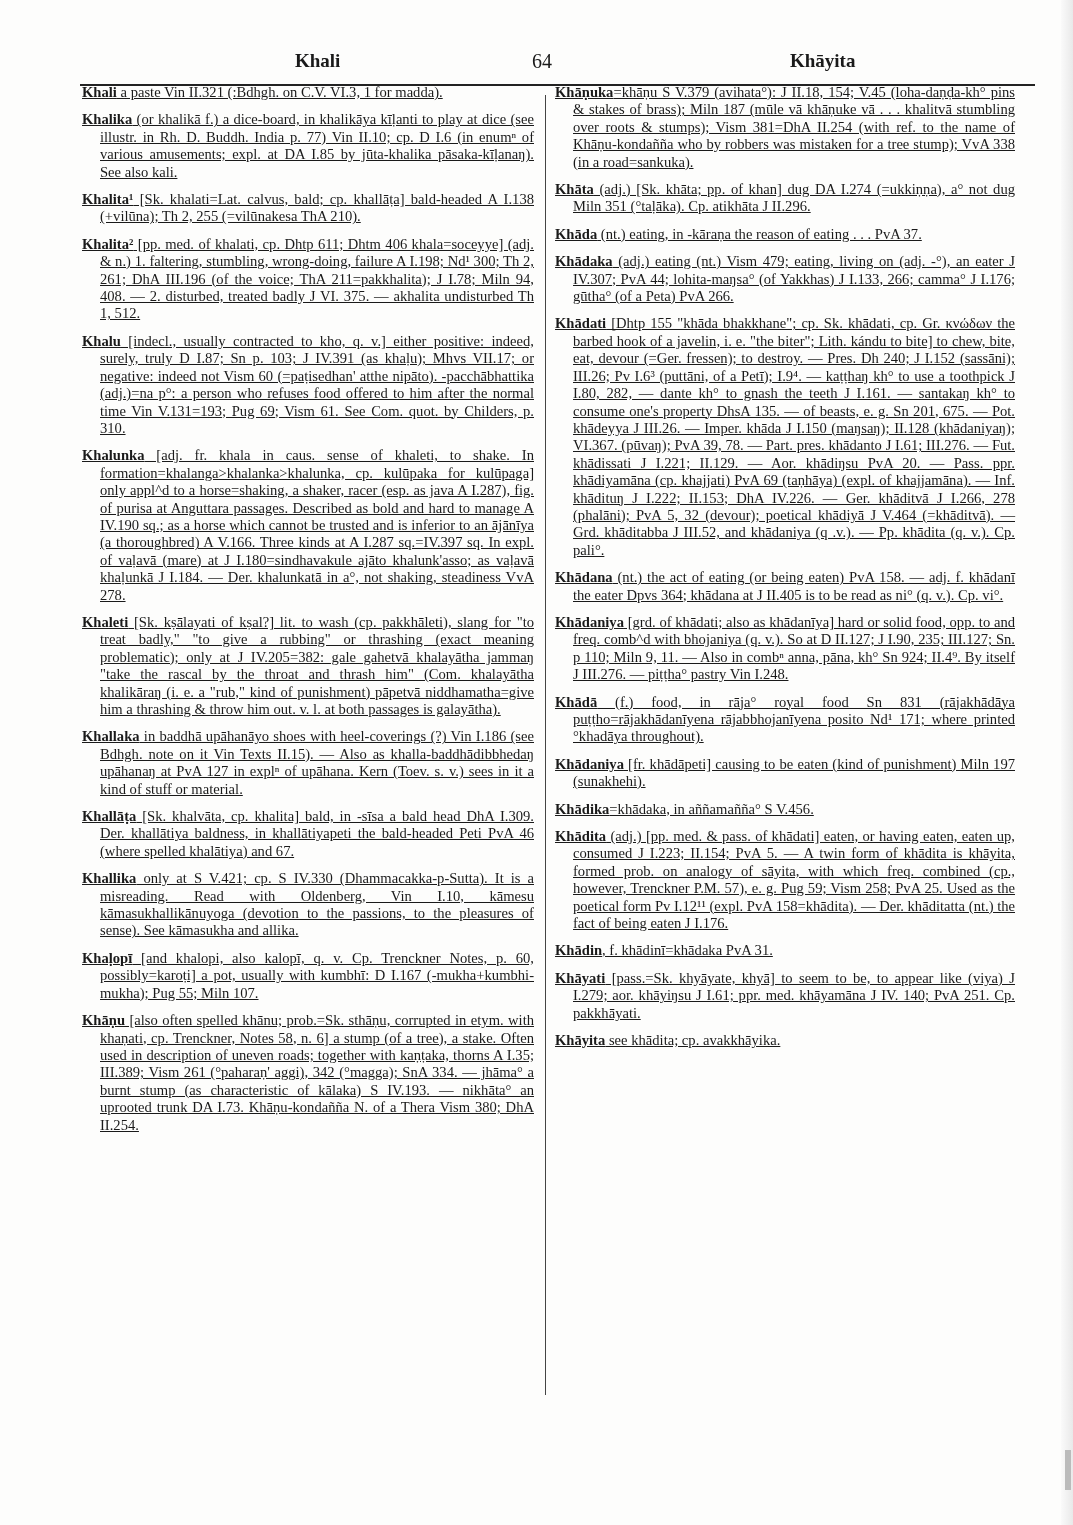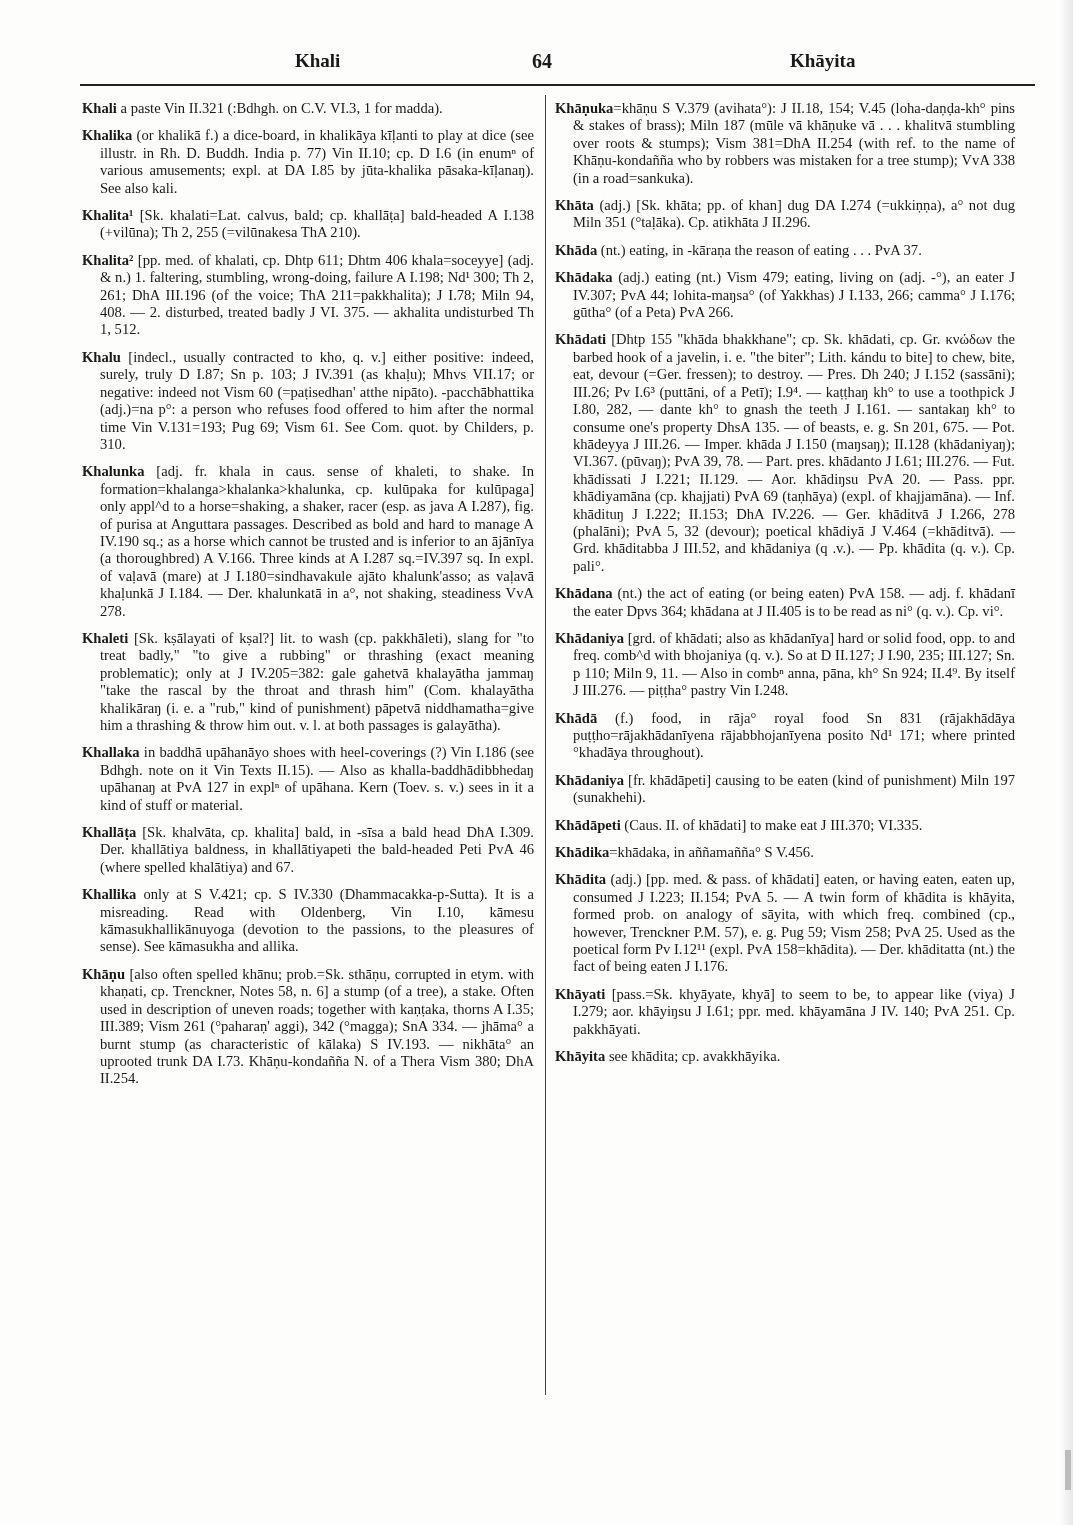--- a/index.html
+++ b/index.html
@@ -2,25 +2,25 @@
 <html><head>
 <meta charset="utf-8">
 <style>
   html, body { margin: 0; padding: 0; }
   body {
     width: 1073px; height: 1525px; background: #fdfdfc; position: relative; overflow: hidden;
     font-family: "Liberation Serif", "DejaVu Serif", serif; color: #1a1a1a;
   }
   .header { position: absolute; top: 50px; left: 80px; width: 955px; height: 34px; }
   .hdr-left { position: absolute; left: 215px; top: 0; font-size: 19px; font-weight: bold; }
-  .hdr-page { position: absolute; left: 452px; top: 0; font-size: 20px; font-weight: bold; }
+  .hdr-page { position: absolute; left: 452px; top: 0; font-size: 20px; font-weight: normal; }
   .hdr-right { position: absolute; left: 710px; top: 0; font-size: 19px; font-weight: bold; }
   .rule { position: absolute; top: 84px; left: 80px; width: 955px; height: 2px; background: #222; }
   .col-divider { position: absolute; left: 545px; top: 95px; width: 1px; height: 1300px; background: #444; }
-  .col { position: absolute; top: 100px; font-size: 14.6px; line-height: 17.4px; text-align: justify; }
+  .col { position: absolute; top: 84px; font-size: 14.6px; line-height: 17.4px; text-align: justify; text-decoration: underline; }
   .col.left { left: 82px; width: 452px; }
   .col.right { left: 555px; width: 460px; }
   .entry { margin: 0 0 10px 0; padding-left: 18px; text-indent: -18px; }
   .hw { font-weight: bold; }
   .sub { padding-left: 18px; text-indent: 0; margin-top: 0; }
   .edge { position: absolute; right: 0; top: 0; width: 12px; height: 1525px;
           background: linear-gradient(to right, #fafafa, #e9e9e9); }
   .edge-mark { position: absolute; right: 2px; top: 1450px; width: 6px; height: 40px; background: #bbb; }
 </style>
 </head>
@@ -38,33 +38,34 @@
     <p class="entry"><span class="hw">Khali</span><span> a paste Vin II.321 (:Bdhgh. on C.V. VI.3, 1 for madda).</span></p>
     <p class="entry"><span class="hw">Khalika</span><span> (or khalikā f.) a dice-board, in khalikāya kīḷanti to play at dice (see illustr. in Rh. D. Buddh. India p. 77) Vin II.10; cp. D I.6 (in enumⁿ of various amusements; expl. at DA I.85 by jūta-khalika pāsaka-kīḷanaŋ). See also kali.</span></p>
     <p class="entry"><span class="hw">Khalita¹</span><span> [Sk. khalati=Lat. calvus, bald; cp. khallāṭa] bald-headed A I.138 (+vilūna); Th 2, 255 (=vilūnakesa ThA 210).</span></p>
     <p class="entry"><span class="hw">Khalita²</span><span> [pp. med. of khalati, cp. Dhtp 611; Dhtm 406 khala=soceyye] (adj. &amp; n.) 1. faltering, stumbling, wrong-doing, failure A I.198; Nd¹ 300; Th 2, 261; DhA III.196 (of the voice; ThA 211=pakkhalita); J I.78; Miln 94, 408. — 2. disturbed, treated badly J VI. 375. — akhalita undisturbed Th 1, 512.</span></p>
     <p class="entry"><span class="hw">Khalu</span><span> [indecl., usually contracted to kho, q. v.] either positive: indeed, surely, truly D I.87; Sn p. 103; J IV.391 (as khaḷu); Mhvs VII.17; or negative: indeed not Vism 60 (=paṭisedhan' atthe nipāto). -pacchābhattika (adj.)=na p°: a person who refuses food offered to him after the normal time Vin V.131=193; Pug 69; Vism 61. See Com. quot. by Childers, p. 310.</span></p>
     <p class="entry"><span class="hw">Khalunka</span><span> [adj. fr. khala in caus. sense of khaleti, to shake. In formation=khalanga&gt;khalanka&gt;khalunka, cp. kulūpaka for kulūpaga] only appl^d to a horse=shaking, a shaker, racer (esp. as java A I.287), fig. of purisa at Anguttara passages. Described as bold and hard to manage A IV.190 sq.; as a horse which cannot be trusted and is inferior to an ājānīya (a thoroughbred) A V.166. Three kinds at A I.287 sq.=IV.397 sq. In expl. of vaḷavā (mare) at J I.180=sindhavakule ajāto khalunk'asso; as vaḷavā khaḷunkā J I.184. — Der. khalunkatā in a°, not shaking, steadiness VvA 278.</span></p>
     <p class="entry"><span class="hw">Khaleti</span><span> [Sk. kṣālayati of kṣal?] lit. to wash (cp. pakkhāleti), slang for "to treat badly," "to give a rubbing" or thrashing (exact meaning problematic); only at J IV.205=382: gale gahetvā khalayātha jammaŋ "take the rascal by the throat and thrash him" (Com. khalayātha khalikāraŋ (i. e. a "rub," kind of punishment) pāpetvā niddhamatha=give him a thrashing &amp; throw him out. v. l. at both passages is galayātha).</span></p>
     <p class="entry"><span class="hw">Khallaka</span><span> in baddhā upāhanāyo shoes with heel-coverings (?) Vin I.186 (see Bdhgh. note on it Vin Texts II.15). — Also as khalla-baddhādibbhedaŋ upāhanaŋ at PvA 127 in explⁿ of upāhana. Kern (Toev. s. v.) sees in it a kind of stuff or material.</span></p>
     <p class="entry"><span class="hw">Khallāṭa</span><span> [Sk. khalvāta, cp. khalita] bald, in -sīsa a bald head DhA I.309. Der. khallātiya baldness, in khallātiyapeti the bald-headed Peti PvA 46 (where spelled khalātiya) and 67.</span></p>
     <p class="entry"><span class="hw">Khallika</span><span> only at S V.421; cp. S IV.330 (Dhammacakka-p-Sutta). It is a misreading. Read with Oldenberg, Vin I.10, kāmesu kāmasukhallikānuyoga (devotion to the passions, to the pleasures of sense). See kāmasukha and allika.</span></p>
+    <p class="entry"><span class="hw">Khaḷopī</span><span> [and khalopi, also kalopī, q. v. Cp. Trenckner Notes, p. 60, possibly=karoṭi] a pot, usually with kumbhī: D I.167 (-mukha+kumbhi-mukha); Pug 55; Miln 107.</span></p>
     <p class="entry"><span class="hw">Khāṇu</span><span> [also often spelled khānu; prob.=Sk. sthāṇu, corrupted in etym. with khaṇati, cp. Trenckner, Notes 58, n. 6] a stump (of a tree), a stake. Often used in description of uneven roads; together with kaṇṭaka, thorns A I.35; III.389; Vism 261 (°paharaṇ' aggi), 342 (°magga); SnA 334. — jhāma° a burnt stump (as characteristic of kālaka) S IV.193. — nikhāta° an uprooted trunk DA I.73. Khāṇu-kondañña N. of a Thera Vism 380; DhA II.254.</span></p>
   </div>
 <div class="col right" id="col-right">
     <p class="entry"><span class="hw">Khāṇuka</span><span>=khāṇu S V.379 (avihata°): J II.18, 154; V.45 (loha-daṇḍa-kh° pins &amp; stakes of brass); Miln 187 (mūle vā khāṇuke vā . . . khalitvā stumbling over roots &amp; stumps); Vism 381=DhA II.254 (with ref. to the name of Khāṇu-kondañña who by robbers was mistaken for a tree stump); VvA 338 (in a road=sankuka).</span></p>
     <p class="entry"><span class="hw">Khāta</span><span> (adj.) [Sk. khāta; pp. of khan] dug DA I.274 (=ukkiṇṇa), a° not dug Miln 351 (°taḷāka). Cp. atikhāta J II.296.</span></p>
     <p class="entry"><span class="hw">Khāda</span><span> (nt.) eating, in -kāraṇa the reason of eating . . . PvA 37.</span></p>
     <p class="entry"><span class="hw">Khādaka</span><span> (adj.) eating (nt.) Vism 479; eating, living on (adj. -°), an eater J IV.307; PvA 44; lohita-maŋsa° (of Yakkhas) J I.133, 266; camma° J I.176; gūtha° (of a Peta) PvA 266.</span></p>
     <p class="entry"><span class="hw">Khādati</span><span> [Dhtp 155 "khāda bhakkhane"; cp. Sk. khādati, cp. Gr. κνώδων the barbed hook of a javelin, i. e. "the biter"; Lith. kándu to bite] to chew, bite, eat, devour (=Ger. fressen); to destroy. — Pres. Dh 240; J I.152 (sassāni); III.26; Pv I.6³ (puttāni, of a Petī); I.9⁴. — kaṭṭhaŋ kh° to use a toothpick J I.80, 282, — dante kh° to gnash the teeth J I.161. — santakaŋ kh° to consume one's property DhsA 135. — of beasts, e. g. Sn 201, 675. — Pot. khādeyya J III.26. — Imper. khāda J I.150 (maŋsaŋ); II.128 (khādaniyaŋ); VI.367. (pūvaŋ); PvA 39, 78. — Part. pres. khādanto J I.61; III.276. — Fut. khādissati J I.221; II.129. — Aor. khādiŋsu PvA 20. — Pass. ppr. khādiyamāna (cp. khajjati) PvA 69 (taṇhāya) (expl. of khajjamāna). — Inf. khādituŋ J I.222; II.153; DhA IV.226. — Ger. khāditvā J I.266, 278 (phalāni); PvA 5, 32 (devour); poetical khādiyā J V.464 (=khāditvā). — Grd. khāditabba J III.52, and khādaniya (q .v.). — Pp. khādita (q. v.). Cp. pali°.</span></p>
     <p class="entry"><span class="hw">Khādana</span><span> (nt.) the act of eating (or being eaten) PvA 158. — adj. f. khādanī the eater Dpvs 364; khādana at J II.405 is to be read as ni° (q. v.). Cp. vi°.</span></p>
     <p class="entry"><span class="hw">Khādaniya</span><span> [grd. of khādati; also as khādanīya] hard or solid food, opp. to and freq. comb^d with bhojaniya (q. v.). So at D II.127; J I.90, 235; III.127; Sn. p 110; Miln 9, 11. — Also in combⁿ anna, pāna, kh° Sn 924; II.4⁹. By itself J III.276. — piṭṭha° pastry Vin I.248.</span></p>
     <p class="entry"><span class="hw">Khādā</span><span> (f.) food, in rāja° royal food Sn 831 (rājakhādāya puṭṭho=rājakhādanīyena rājabbhojanīyena posito Nd¹ 171; where printed °khadāya throughout).</span></p>
     <p class="entry"><span class="hw">Khādaniya</span><span> [fr. khādāpeti] causing to be eaten (kind of punishment) Miln 197 (sunakhehi).</span></p>
-    <p class="entry"><span class="hw">Khādāpeti</span><span> (Caus. II. of khādati] to make eat J III.370; VI.335.</span></p>
     <p class="entry"><span class="hw">Khādika</span><span>=khādaka, in aññamañña° S V.456.</span></p>
     <p class="entry"><span class="hw">Khādita</span><span> (adj.) [pp. med. &amp; pass. of khādati] eaten, or having eaten, eaten up, consumed J I.223; II.154; PvA 5. — A twin form of khādita is khāyita, formed prob. on analogy of sāyita, with which freq. combined (cp., however, Trenckner P.M. 57), e. g. Pug 59; Vism 258; PvA 25. Used as the poetical form Pv I.12¹¹ (expl. PvA 158=khādita). — Der. khāditatta (nt.) the fact of being eaten J I.176.</span></p>
+    <p class="entry"><span class="hw">Khādin</span><span>, f. khādinī=khādaka PvA 31.</span></p>
     <p class="entry"><span class="hw">Khāyati</span><span> [pass.=Sk. khyāyate, khyā] to seem to be, to appear like (viya) J I.279; aor. khāyiŋsu J I.61; ppr. med. khāyamāna J IV. 140; PvA 251. Cp. pakkhāyati.</span></p>
     <p class="entry"><span class="hw">Khāyita</span><span> see khādita; cp. avakkhāyika.</span></p>
   </div>
 
 <div class="edge"></div>
 <div class="edge-mark"></div>
 
 </body></html>

